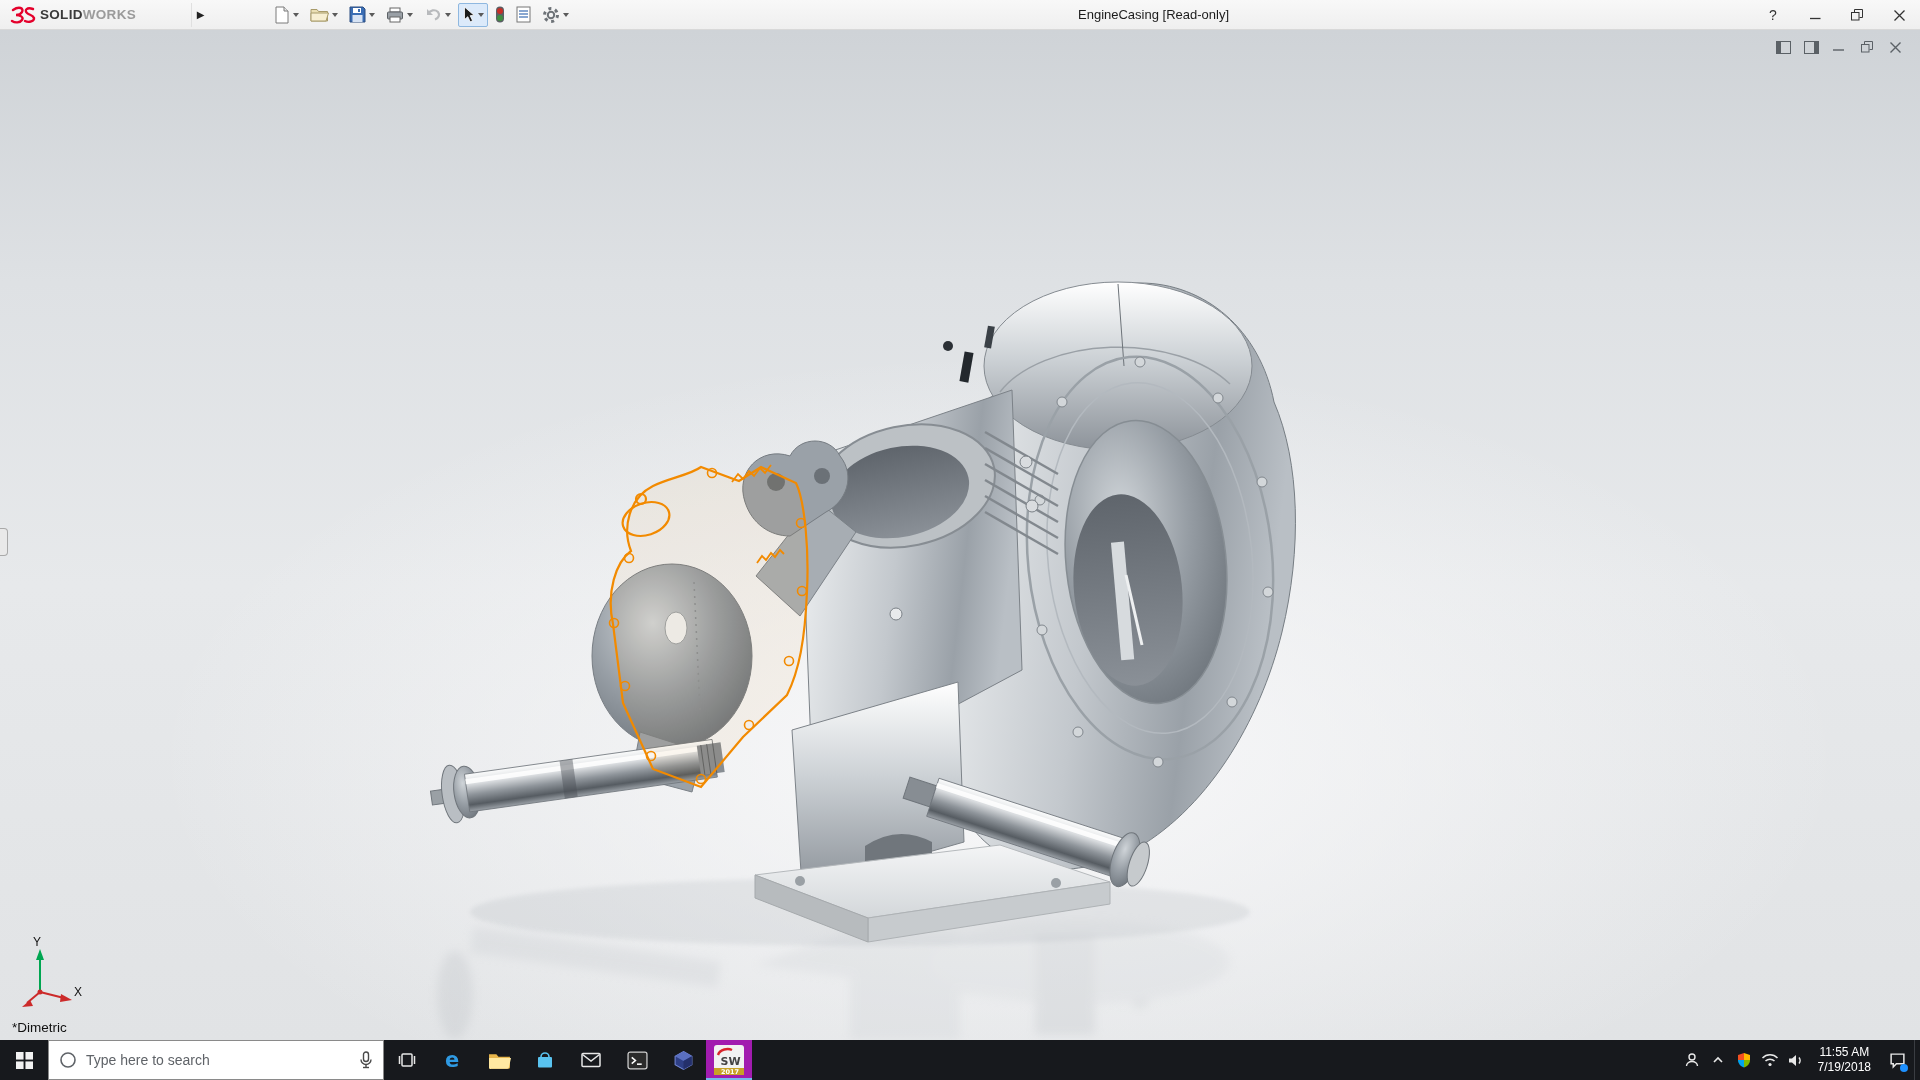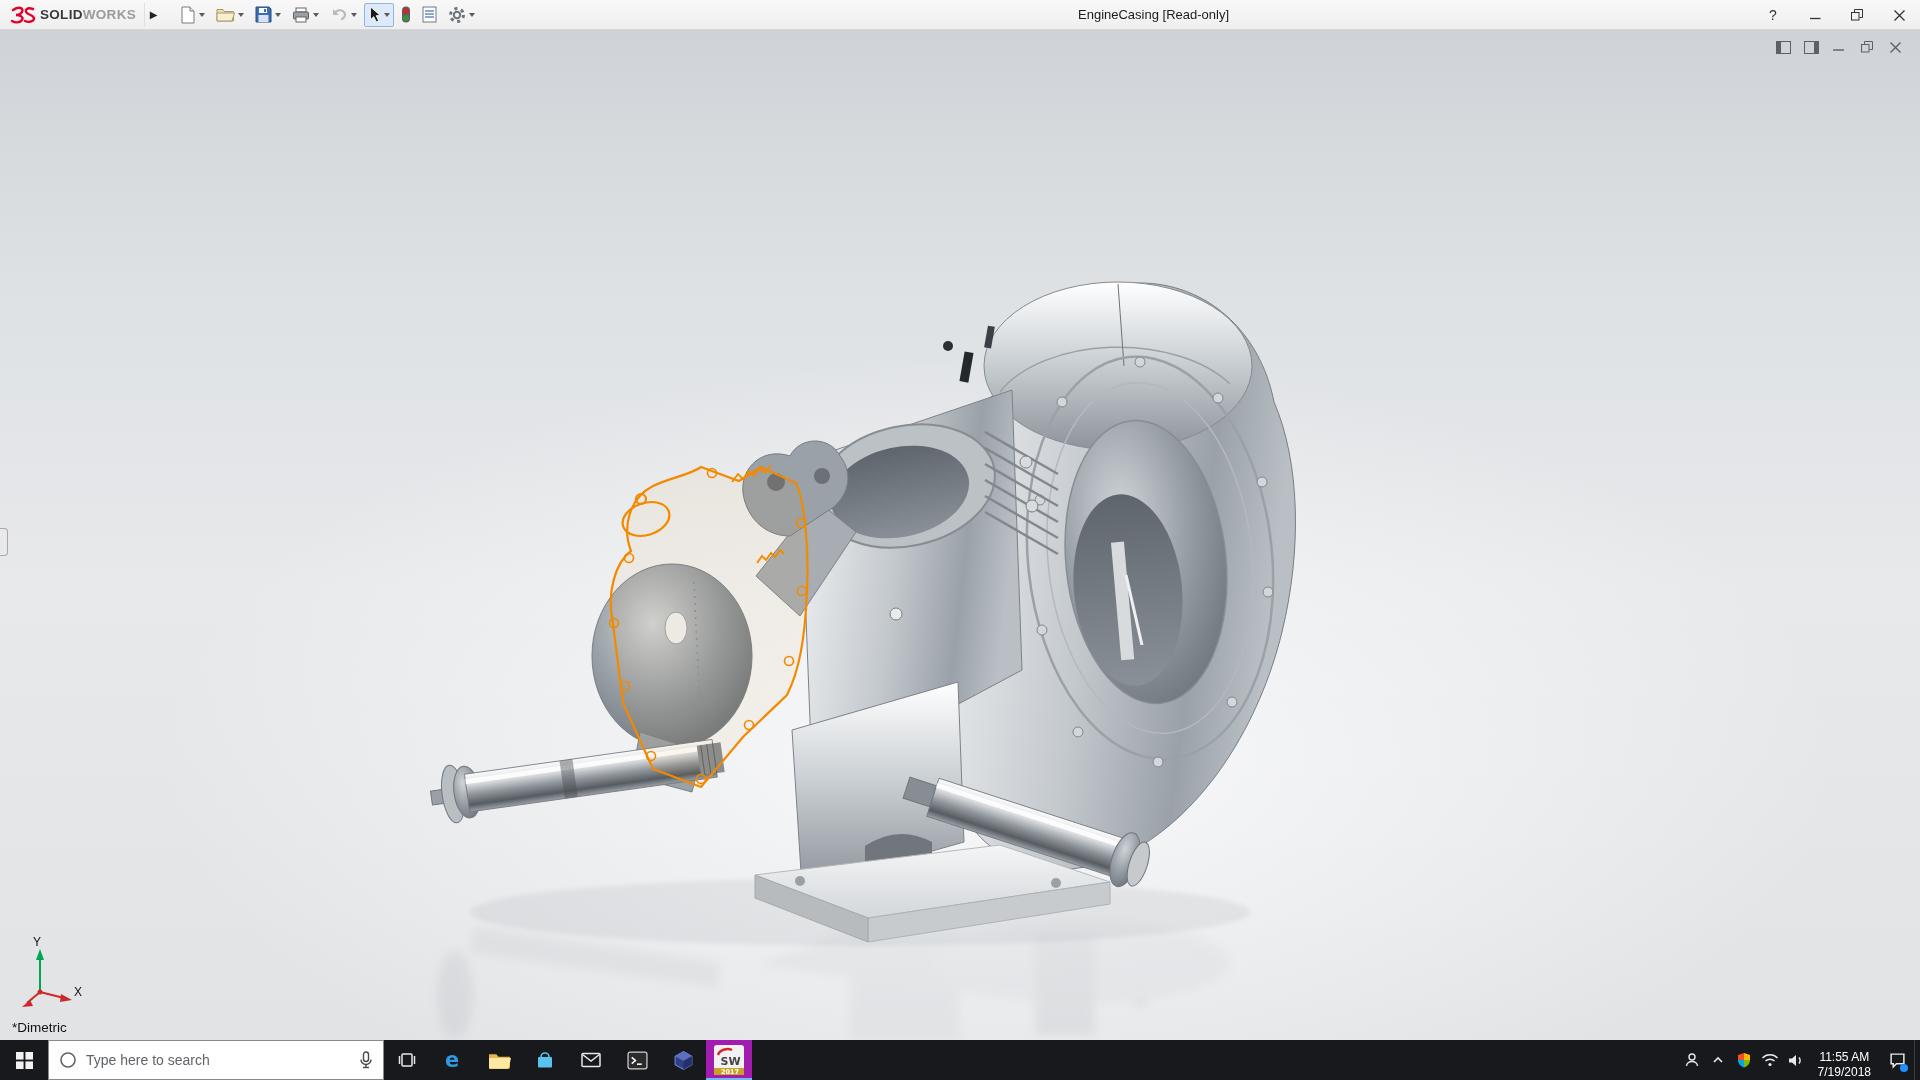--- a/index.html
+++ b/index.html
@@ -1,20 +1,20 @@
 <!DOCTYPE html>
 <html><head>
 <meta charset="utf-8">
 <style>
   * { box-sizing: border-box; margin: 0; padding: 0; }
   html, body { width: 1920px; height: 1080px; overflow: hidden; font-family: "Liberation Sans", sans-serif; }
   .app { width: 1920px; height: 1080px; display: flex; flex-direction: column; }
 
   
-  .titlebar { flex: 0 0 30px; height: 30px; background: linear-gradient(#f8f8f8, #efefef); border-bottom: 1px solid #d8d8d8; display: flex; align-items: center; position: relative; }
+  .titlebar { flex: 0 0 30px; height: 30px; background: linear-gradient(#f8f8f8, #efefef); border-bottom: 1px solid #d8d8d8; display: flex; align-items: center; position: relative; gap: 47px; }
   .brand { display: flex; align-items: center; gap: 4px; padding: 0 8px 0 10px; }
   .brand-text { font-size: 13.5px; letter-spacing: .3px; }
   .brand-bold { font-weight: bold; color: #3a3a3a; }
   .brand-light { font-weight: bold; color: #9b9b9b; }
   .flyout { font-size: 10px; color: #222; width: 18px; height: 24px; display: flex; align-items: center; justify-content: center; border-left: 1px solid #e0e0e0; }
   .tb { display: flex; align-items: center; gap: 3px; margin-left: 14px; }
   .tb-btn { display: flex; align-items: center; height: 24px; padding: 0 3px; border: 1px solid transparent; border-radius: 2px; }
   .tb-btn.active { border-color: #8fb8e0; background: #dceafa; }
   .caret { width: 0; height: 0; border-left: 3.5px solid transparent; border-right: 3.5px solid transparent; border-top: 4px solid #5a5a5a; margin-left: 3px; }
   .doc-title { position: absolute; left: 1078px; top: 0; height: 30px; line-height: 30px; font-size: 13px; color: #1c1c1c; white-space: nowrap; }
@@ -35,21 +35,21 @@
   .triad { position: absolute; left: 4px; bottom: 22px; }
 
   
   .taskbar { flex: 0 0 40px; height: 40px; background: #17191d; display: flex; align-items: stretch; color: #fff; }
   .task-btn { width: 46px; display: flex; align-items: center; justify-content: center; position: relative; }
   .task-btn.start { width: 48px; }
   .task-btn.running { background: #a21caf; box-shadow: inset 0 -2px 0 #76b9ed; }
   .search-box { width: 336px; background: #ffffff; border: 1px solid #8a8a8a; display: flex; align-items: center; gap: 9px; padding: 0 10px; }
   .search-box input { flex: 1; border: none; outline: none; background: transparent; font-size: 14px; color: #7f1d1d; font-family: "Liberation Sans", sans-serif; }
   .search-box input::placeholder { color: #5f6368; }
-  .tray { margin-left: auto; display: flex; align-items: flex-end; }
+  .tray { margin-left: auto; display: flex; align-items: center; }
   .tray-icon { width: 26px; height: 40px; display: flex; align-items: center; justify-content: center; }
   .clock { display: flex; flex-direction: column; align-items: center; justify-content: center; font-size: 12px; line-height: 15px; padding: 0 9px; }
   .action-center { width: 34px; height: 40px; display: flex; align-items: center; justify-content: center; position: relative; }
   .badge-dot { position: absolute; right: 6px; bottom: 8px; width: 8px; height: 8px; border-radius: 50%; background: #1e90ff; }
   .show-desktop { width: 6px; height: 40px; border-left: 1px solid #3a3d42; }
 </style>
 </head>
 <body>
 
 <div class="app">

